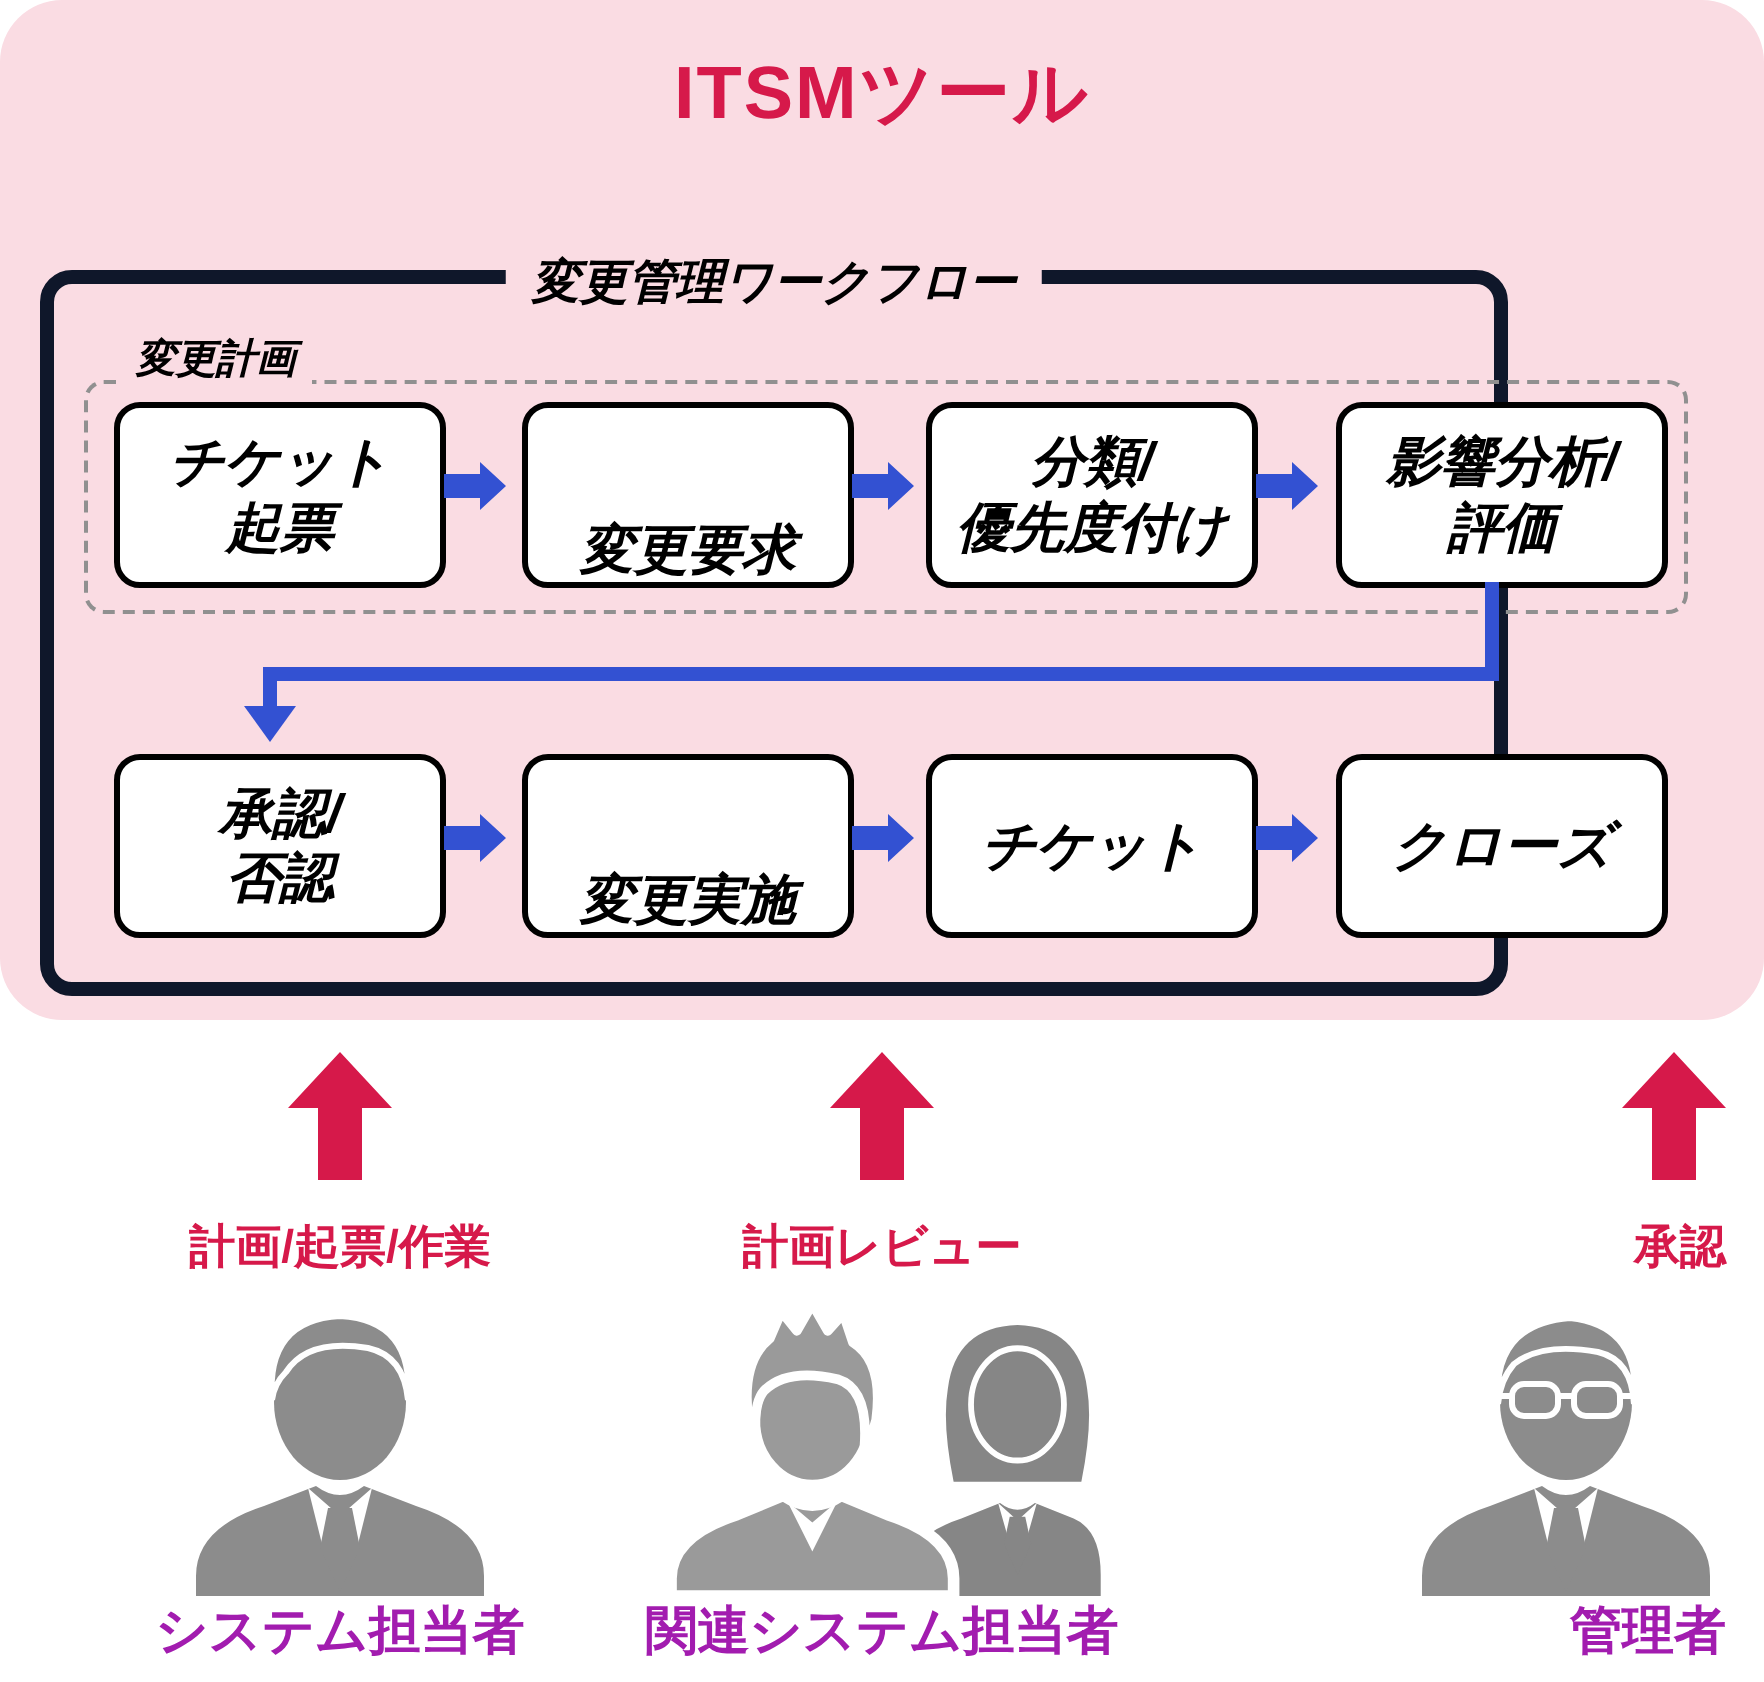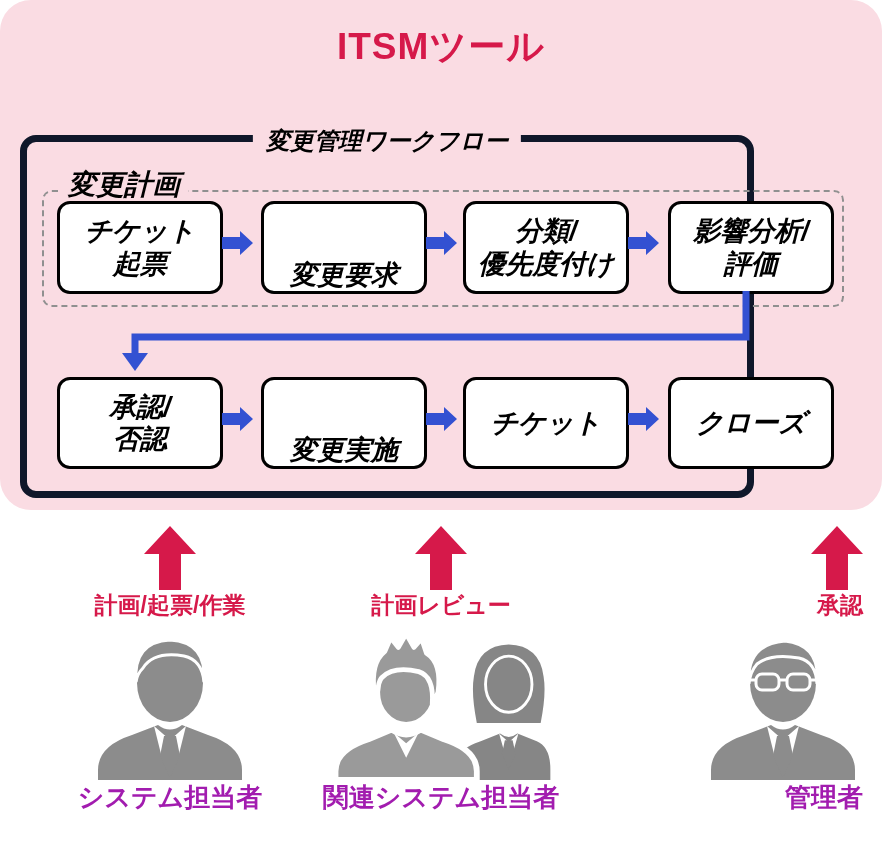--- a/index.html
+++ b/index.html
@@ -13,40 +13,40 @@
 
   .frame { position:absolute; left:20px; top:135px; width:734px; height:363px;
            border:7px solid #0f172a; border-radius:16px;font-style:italic; }
   .frame-label { position:absolute; top:-17px; left:50%; transform:translateX(-50%);
            background:#fadce3; padding:0 13px; font-size:24px; font-weight:bold;
            color:#000; white-space:nowrap; }
 
   .dashed-group { position:absolute; left:15px; top:48px; width:802px; height:117px;
            border:2px dashed #909090; border-radius:10px; }
   .dashed-label { position:absolute; top:-26px; left:16px; background:#fadce3;
-           padding:0 8px; font-size:28px; font-weight:bold; color:#000; white-space:nowrap; }
+           padding:0 8px; font-size:20px; font-weight:bold; color:#000; white-space:nowrap; }
 
   .step { position:absolute; width:166px; background:#ffffff; border:3px solid #000;
           border-radius:13px; display:flex; align-items:center; justify-content:center;
           text-align:center; font-size:27px; font-weight:bold; color:#000; }
   .step span { white-space:pre-line; line-height:1.2; }
   .r1 { top:59px;  height:93px; }
   .r2 { top:235px; height:92px; }
   .c1 { left:30px; }  .c2 { left:234px;align-items:flex-end; }  .c3 { left:436px; }  .c4 { left:641px; }
 
   .flow-overlay { position:absolute; left:0; top:0; width:882px; height:510px;
           pointer-events:none; }
 
   .actor { position:absolute; top:510px; height:331px; width:300px;
            display:flex; flex-direction:column; align-items:center; }
   .actor-left   { left:20px; }
   .actor-middle { left:291px; }
   .actor-right  { left:563px;align-items:flex-end; }
   .up-arrow { margin-top:16px; }
-  .activity { font-size:23px; font-weight:bold; color:#d6194a;
+  .activity { margin-top:18px; font-size:23px; font-weight:bold; color:#d6194a;
               line-height:30px; white-space:nowrap; }
   .icon-wrap { height:152px; margin-top:8px; display:flex; align-items:flex-end;
                justify-content:center; }
   .actor-name { margin-top:2px; font-size:26px; font-weight:bold; color:#a21caf;
                 line-height:30px; white-space:nowrap; }
 </style>
 </head>
 <body>
 
 <div class="stage">

